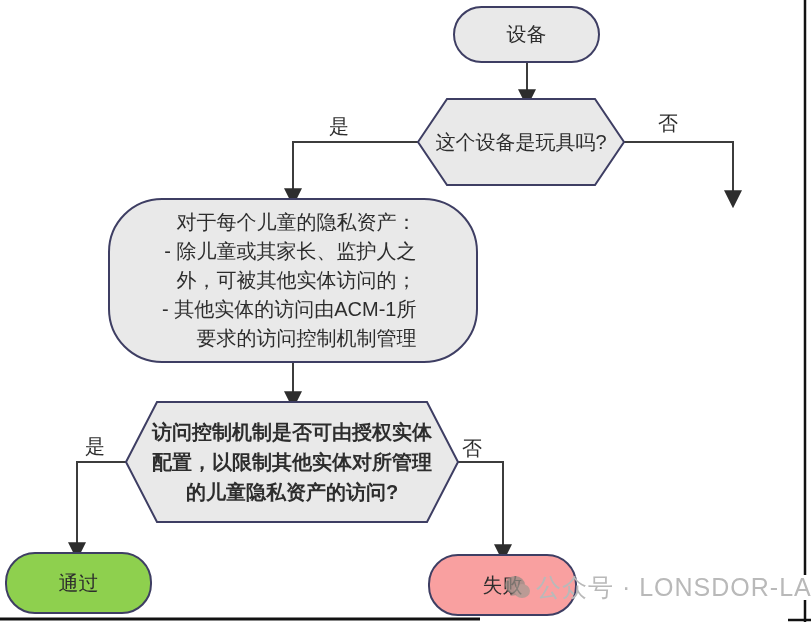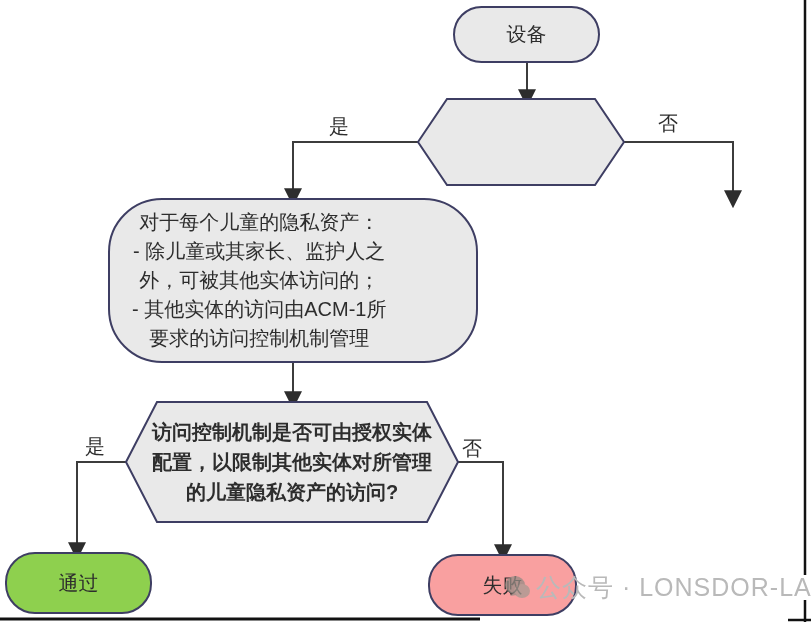--- a/index.html
+++ b/index.html
@@ -21,21 +21,21 @@
   .node{
     position:absolute;box-sizing:border-box;
     background:var(--node-fill);border:2px solid var(--node-border);
     display:flex;align-items:center;justify-content:center;
     font-size:20px;color:var(--text);
   }
   .pill{border-radius:30px;}
   .bigbox{border-radius:54px;justify-content:flex-start;}
   .bigbox .inner{
     white-space:pre-line;line-height:29px;font-size:20px;
-    padding-left:22px;text-align:center;
+    padding-left:52px;text-align:right;
   }
   .hextext{
     position:absolute;display:flex;align-items:center;justify-content:center;
     text-align:center;font-size:20px;line-height:30px;white-space:pre-line;
     color:var(--text);
   }
   .edge-label{
     position:absolute;font-size:20px;color:var(--text);width:40px;text-align:center;
   }
   .watermark{
@@ -76,20 +76,21 @@
     <path class="edge" d="M458,462 H503 V546" marker-end="url(#arr)"></path>
 
     <polygon class="shape-hex" points="418,142 447,99 595,99 624,142 595,185 447,185"></polygon>
     <polygon class="shape-hex" points="126,462 157,402 427,402 458,462 427,522 157,522"></polygon>
   </svg>
 
   <div class="node pill" style="left:453px;top:6px;width:147px;height:57px;">
     <span>设备</span>
   </div>
 
+  <div class="hextext" style="left:418px;top:99px;width:206px;height:86px;">这个设备是玩具吗?</div>
 
   <div class="node bigbox" style="left:108px;top:198px;width:370px;height:165px;">
     <div class="inner">对于每个儿童的隐私资产：
 - 除儿童或其家长、监护人之
 外，可被其他实体访问的；
 - 其他实体的访问由ACM-1所
 要求的访问控制机制管理</div>
   </div>
 
 

